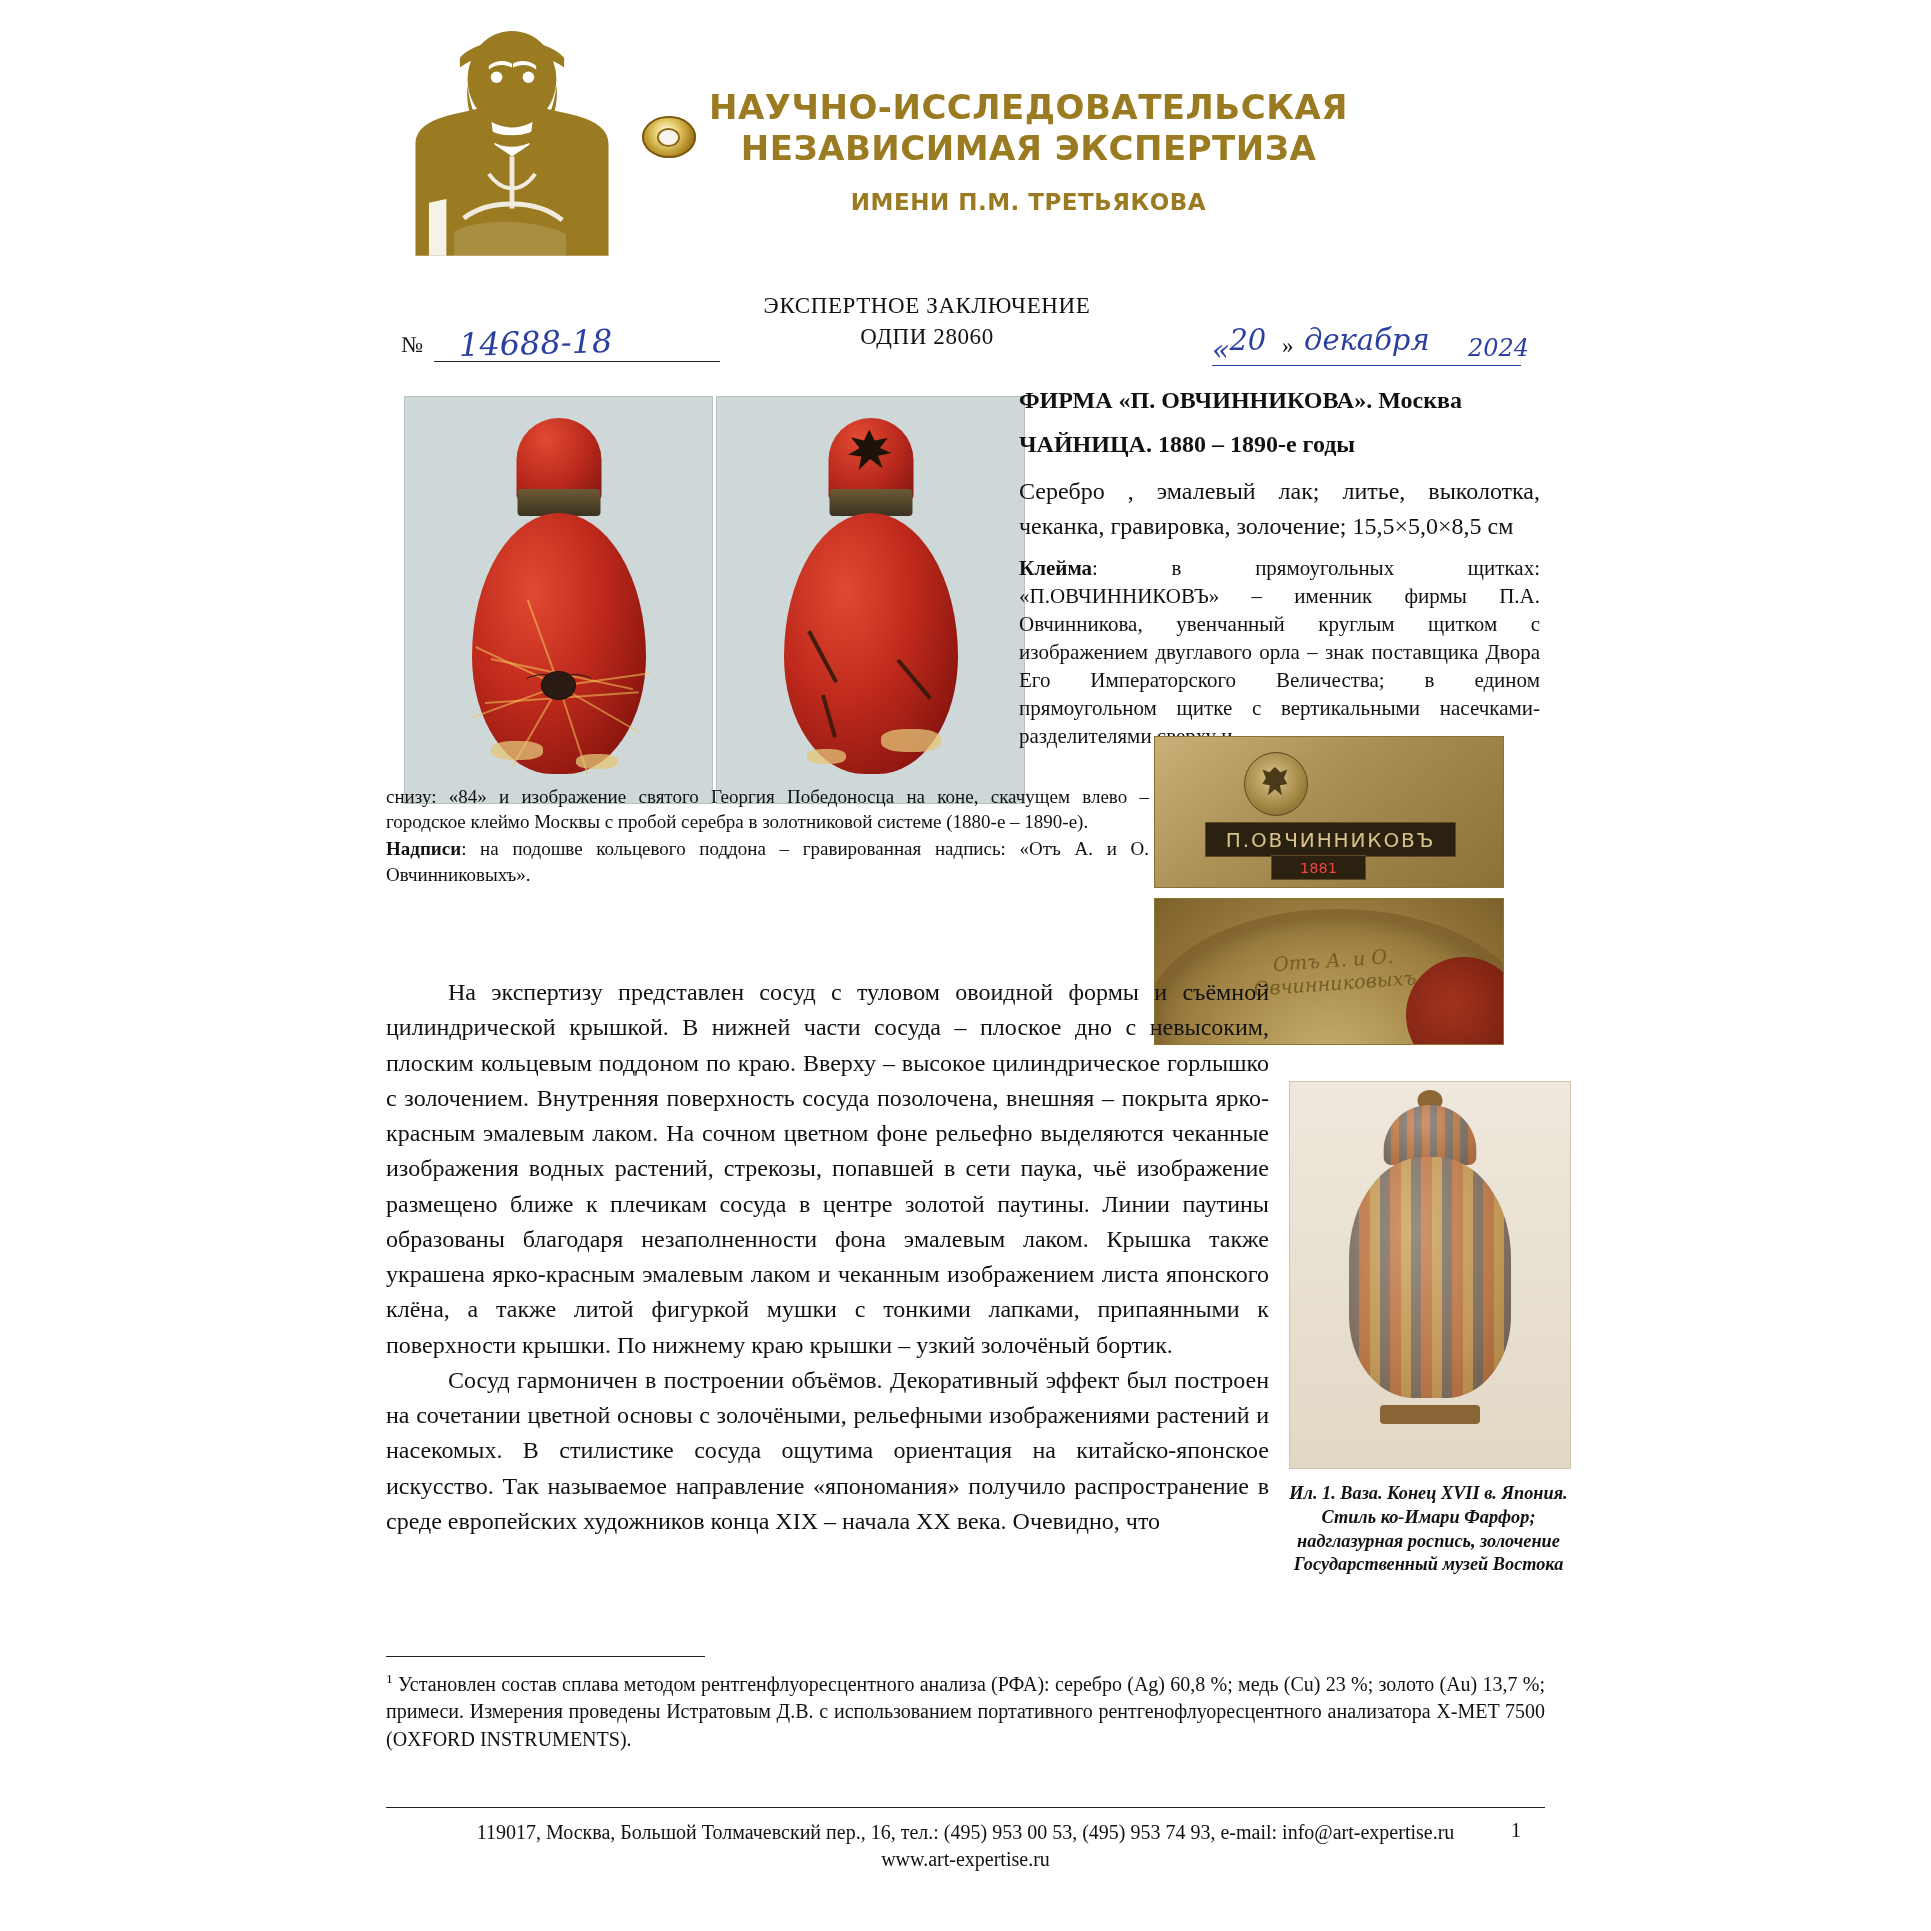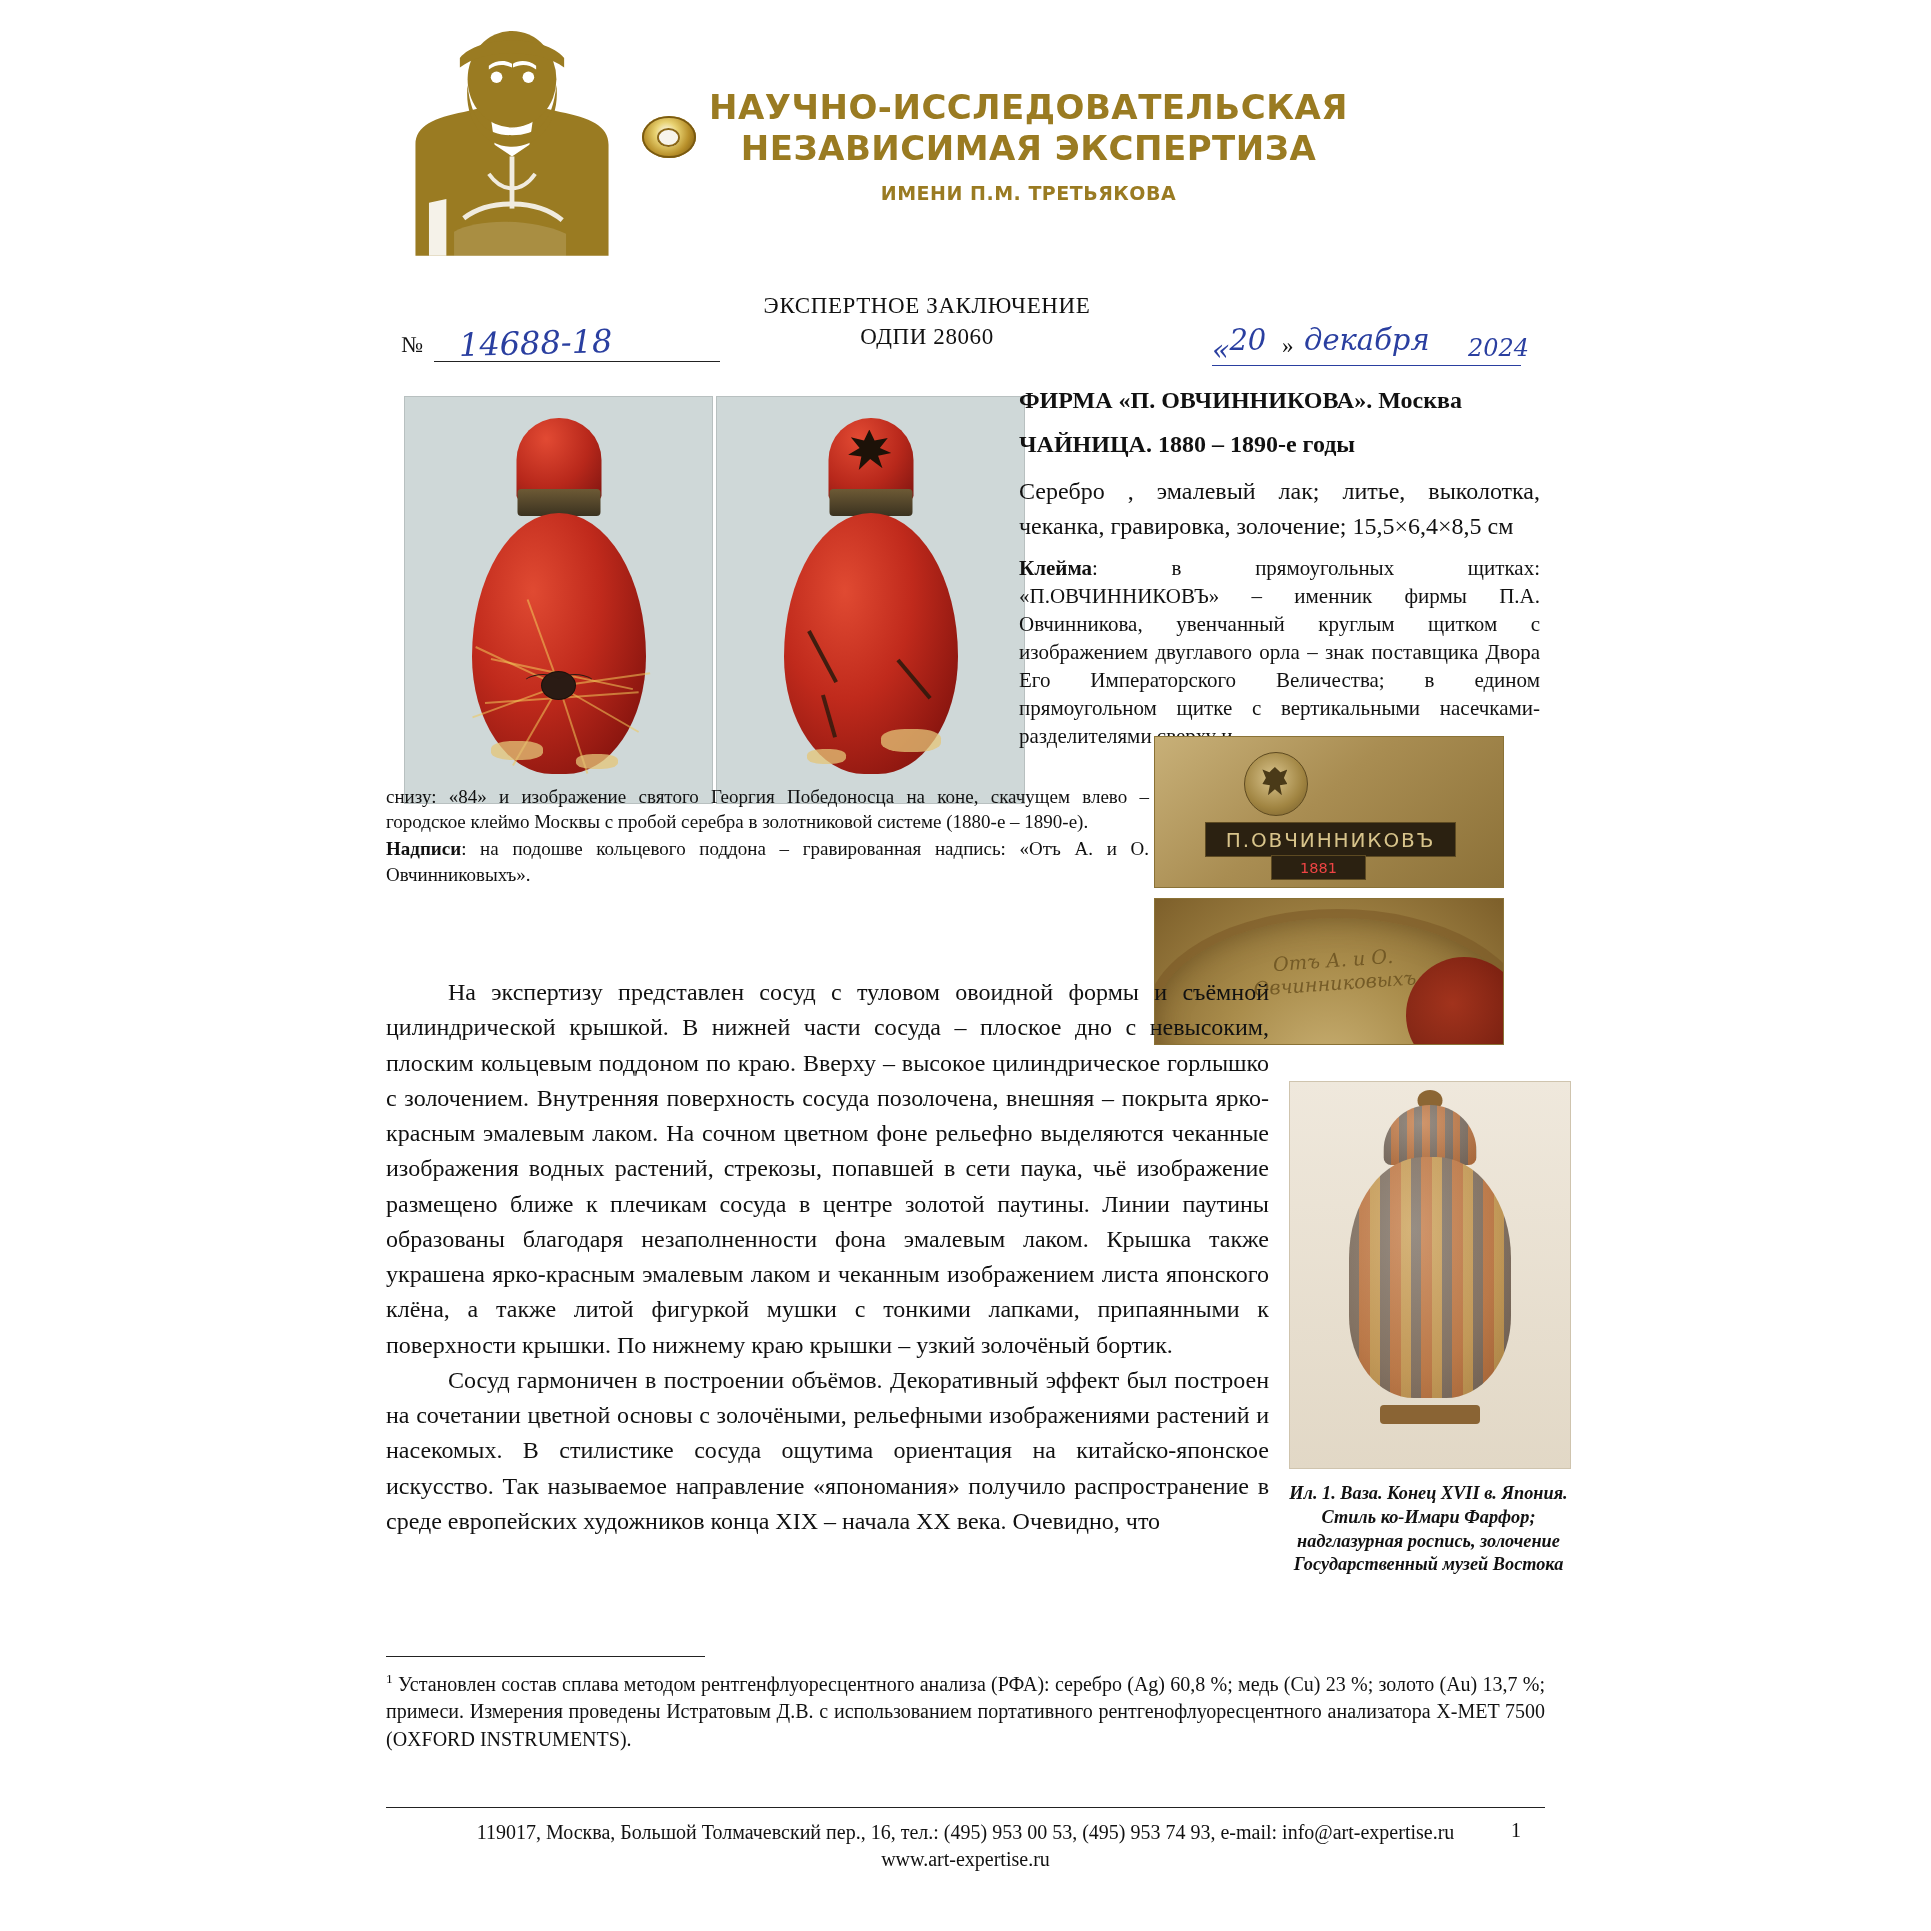--- a/index.html
+++ b/index.html
@@ -68,21 +68,21 @@
     width: 647px;
     text-align: center;
     color: #9a7b22;
     font-family: "DejaVu Sans", sans-serif;
     font-weight: bold;
     letter-spacing: 0.5px;
     line-height: 1.22;
   }
   .org-title .l1 { font-size: 34px; }
   .org-title .l2 { font-size: 34px; text-align: center; }
-  .org-title .l3 { font-size: 19px; margin-top: 12px; }
+  .org-title .l3 { font-size: 23px; margin-top: 18px; }
 
   
   .doc-title {
     position: absolute;
     left: 676px;
     top: 290px;
     width: 502px;
     text-align: center;
     font-size: 23px;
     line-height: 1.35;
@@ -534,21 +534,21 @@
         <div class="web-line" style="left:39px;top:180px;width:44px;transform:rotate(74deg);background:rgba(40,25,12,0.8);height:3.9px;"></div>
         <div class="wear" style="left:97px;top:216px;width:60px;height:23px;"></div>
         <div class="wear" style="left:23px;top:236px;width:39px;height:15.4px;"></div>
       </div>
     </div>
   </div>
 
   <div class="right-col">
     <div class="head1">ФИРМА «П. ОВЧИННИКОВА». Москва</div>
     <div class="head2">ЧАЙНИЦА. 1880 – 1890-е годы</div>
-    <div class="p1">Серебро  , эмалевый лак; литье, выколотка, чеканка, гравировка, золочение; 15,5×6,4×8,5 см</div>
+    <div class="p1">Серебро  , эмалевый лак; литье, выколотка, чеканка, гравировка, золочение; 15,5×5,0×8,5 см</div>
     <div class="p2">
       <b>Клейма</b><span>: в прямоугольных щитках: «П.ОВЧИННИКОВЪ» – именник фирмы П.А. Овчинникова, увенчанный круглым щитком с изображением двуглавого орла – знак поставщика Двора Его Императорского Величества; в едином прямоугольном щитке с вертикальными насечками-разделителями сверху и</span>
     </div>
   </div>
 
   <div class="photo-stamp">
     <div class="stamp-seal"></div>
     <div class="stamp-box">П.ОВЧИННИКОВЪ</div>
     <div class="stamp-box2">1881</div>
   </div>

